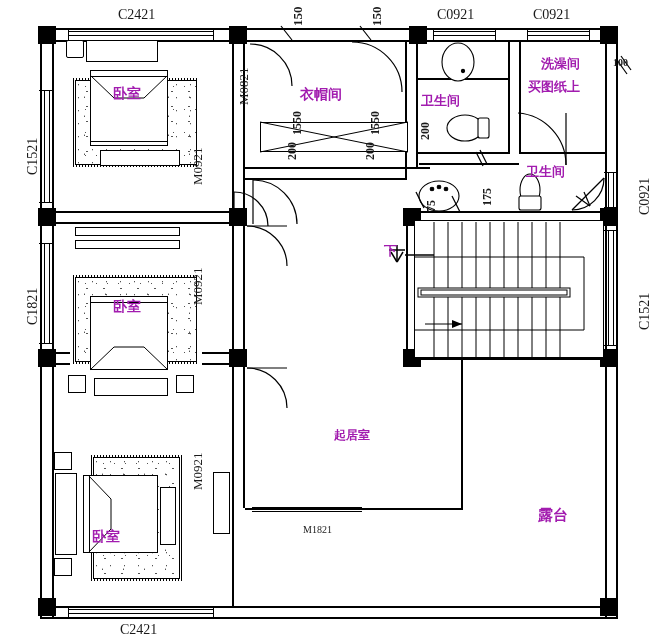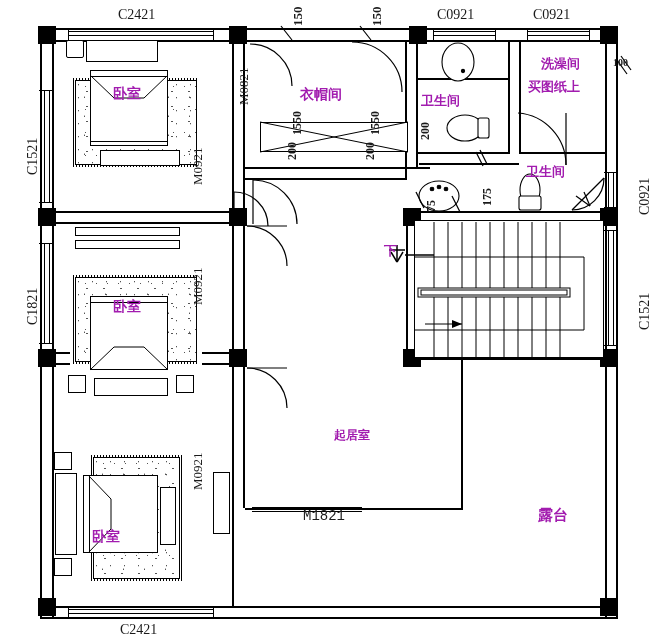--- a/index.html
+++ b/index.html
@@ -298,21 +298,21 @@
 
   <div class="lbl rot" style="left:25px;top:175px;font-size:14px;">C1521</div>
   <div class="lbl rot" style="left:25px;top:325px;font-size:14px;">C1821</div>
   <div class="lbl rot" style="left:637px;top:215px;font-size:14px;">C0921</div>
   <div class="lbl rot" style="left:637px;top:330px;font-size:14px;">C1521</div>
 
   <div class="lbl rot" style="left:190px;top:305px;font-size:13px;">M0921</div>
   <div class="lbl rot" style="left:190px;top:185px;font-size:13px;">M0921</div>
   <div class="lbl rot" style="left:190px;top:490px;font-size:13px;">M0921</div>
   <div class="lbl rot" style="left:236px;top:105px;font-size:13px;">M0821</div>
-  <div class="lbl" style="left:303px;top:508px;font-size:14px;font-family:Liberation Mono, monospace;">M1821</div>
+  <div class="lbl" style="left:303px;top:524px;font-size:10px;">M1821</div>
 
   <div class="lbl rot" style="left:290px;top:26px;font-size:13px;font-weight:bold;">150</div>
   <div class="lbl rot" style="left:369px;top:26px;font-size:13px;font-weight:bold;">150</div>
   <div class="lbl" style="left:613px;top:57px;font-size:10px;font-weight:bold;">100</div>
   <div class="lbl rot" style="left:290px;top:135px;font-size:12px;font-weight:bold;">1550</div>
   <div class="lbl rot" style="left:285px;top:160px;font-size:12px;font-weight:bold;">200</div>
   <div class="lbl rot" style="left:368px;top:135px;font-size:12px;font-weight:bold;">1550</div>
   <div class="lbl rot" style="left:363px;top:160px;font-size:12px;font-weight:bold;">200</div>
   <div class="lbl rot" style="left:418px;top:140px;font-size:12px;font-weight:bold;">200</div>
   <div class="lbl rot" style="left:480px;top:206px;font-size:12px;font-weight:bold;">175</div>

